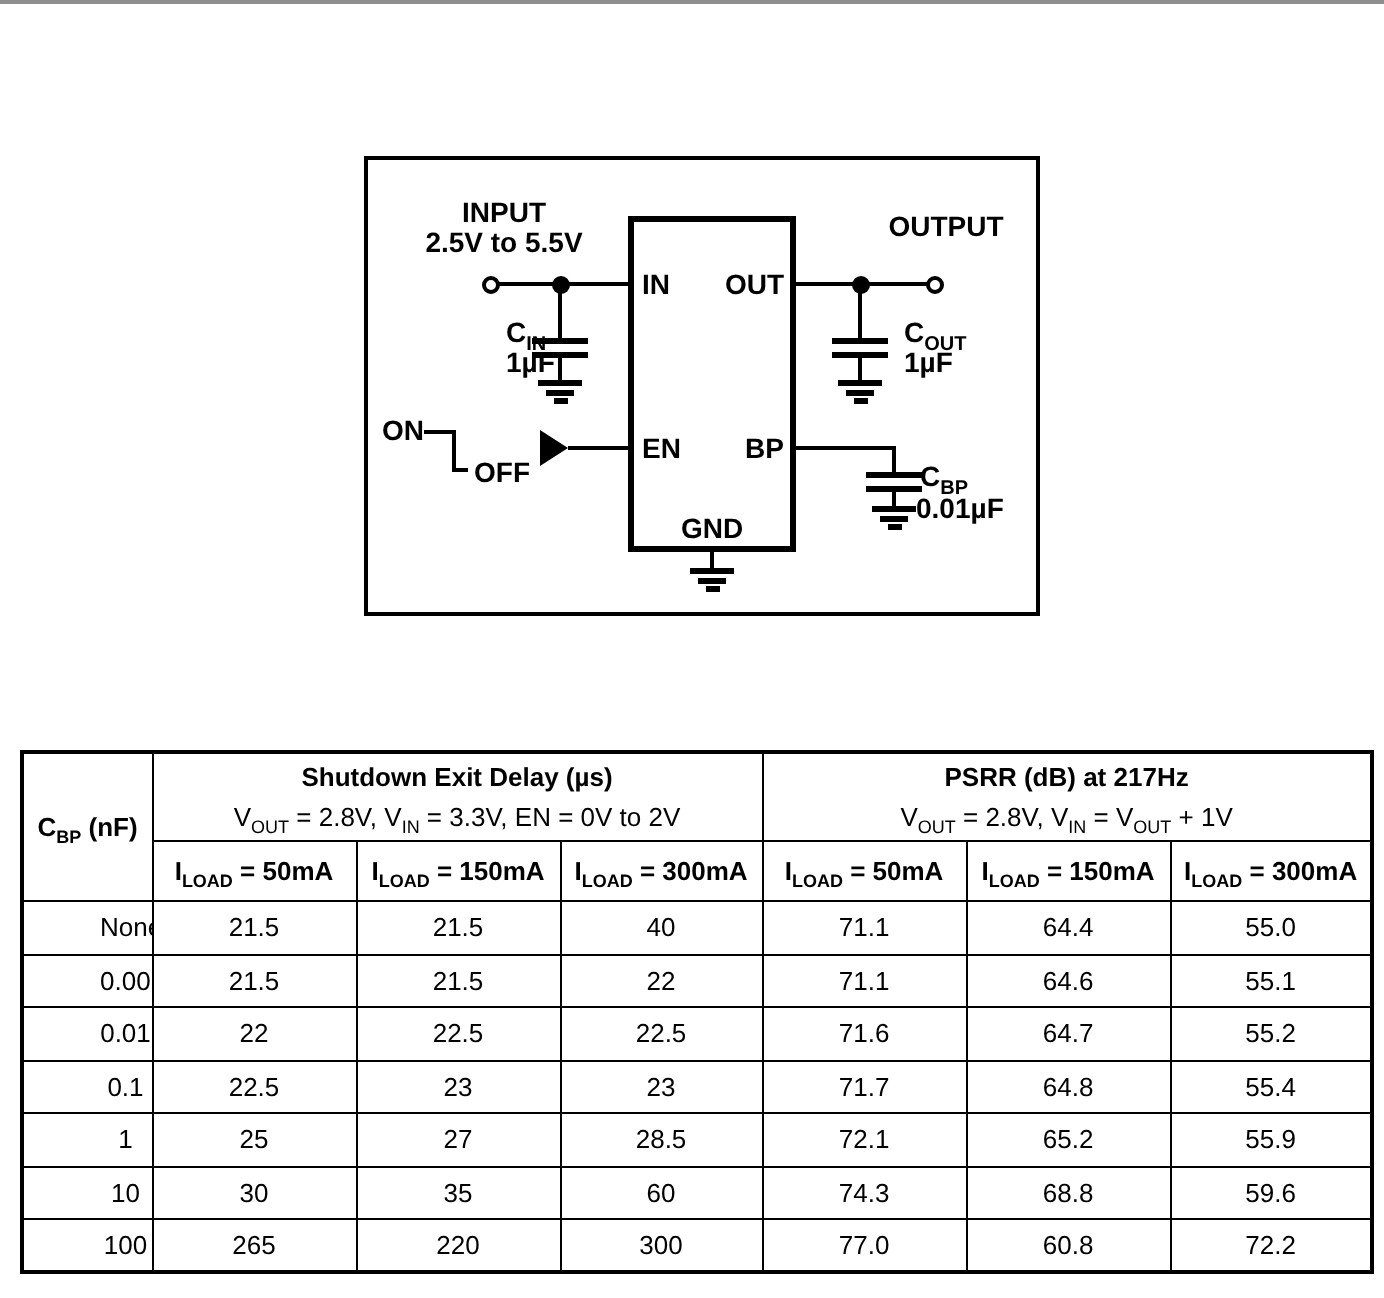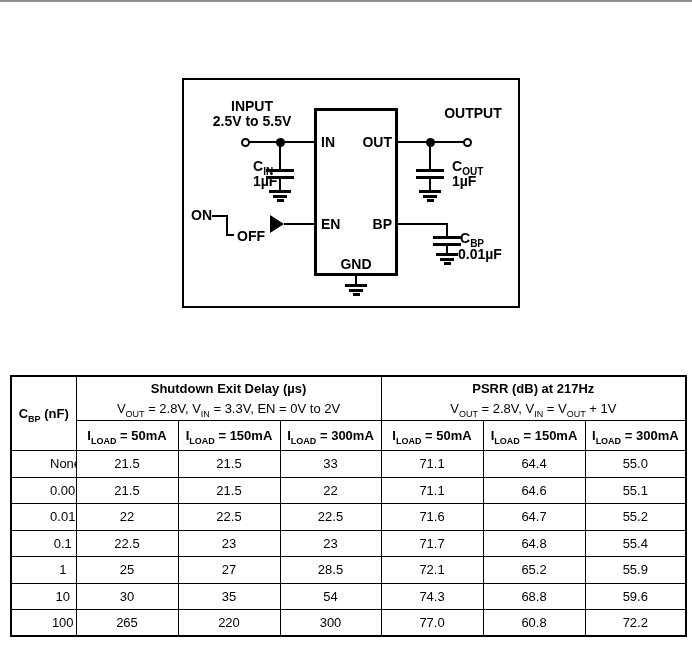--- a/index.html
+++ b/index.html
@@ -150,21 +150,21 @@
         <th><span>I</span><sub>LOAD</sub><span> = 50mA</span></th>
         <th><span>I</span><sub>LOAD</sub><span> = 150mA</span></th>
         <th><span>I</span><sub>LOAD</sub><span> = 300mA</span></th>
       </tr>
     </thead>
     <tbody>
       <tr>
         <td class="lbl">None</td>
         <td>21.5</td>
         <td>21.5</td>
-        <td>33</td>
+        <td>40</td>
         <td>71.1</td>
         <td>64.4</td>
         <td>55.0</td>
       </tr>
       <tr>
         <td class="lbl">0.001</td>
         <td>21.5</td>
         <td>21.5</td>
         <td>22</td>
         <td>71.1</td>
@@ -195,21 +195,21 @@
         <td>27</td>
         <td>28.5</td>
         <td>72.1</td>
         <td>65.2</td>
         <td>55.9</td>
       </tr>
       <tr>
         <td class="lbl">10</td>
         <td>30</td>
         <td>35</td>
-        <td>54</td>
+        <td>60</td>
         <td>74.3</td>
         <td>68.8</td>
         <td>59.6</td>
       </tr>
       <tr>
         <td class="lbl">100</td>
         <td>265</td>
         <td>220</td>
         <td>300</td>
         <td>77.0</td>

